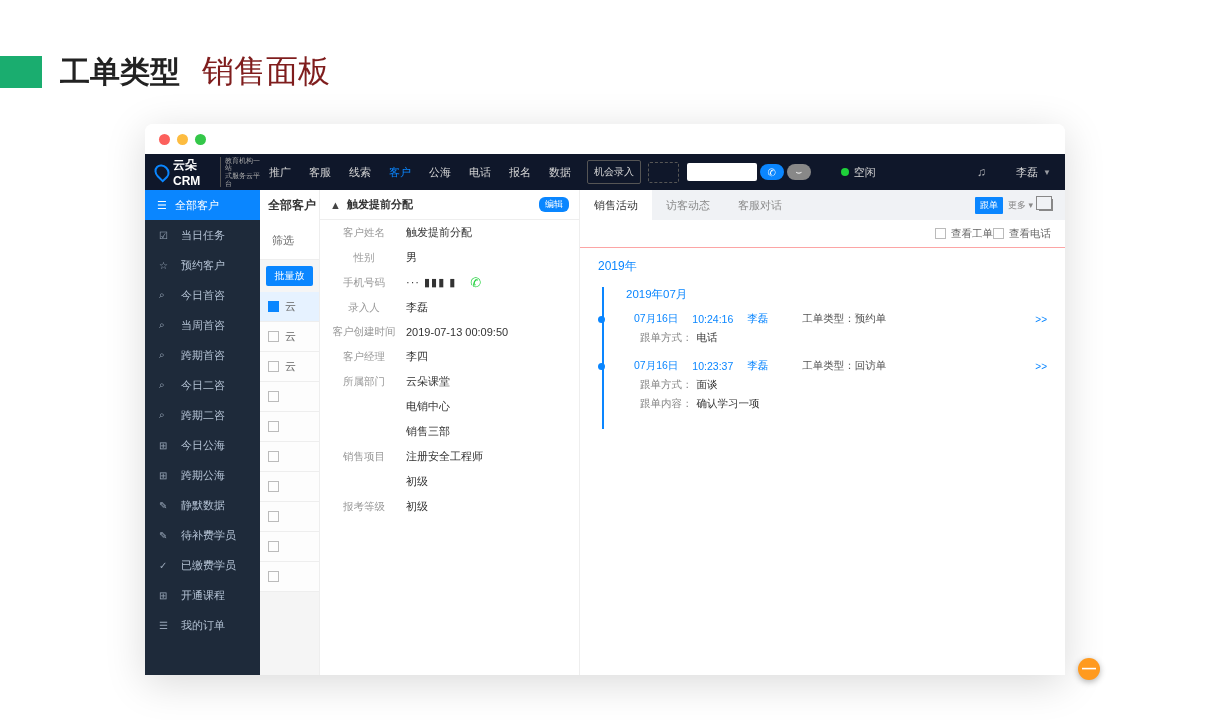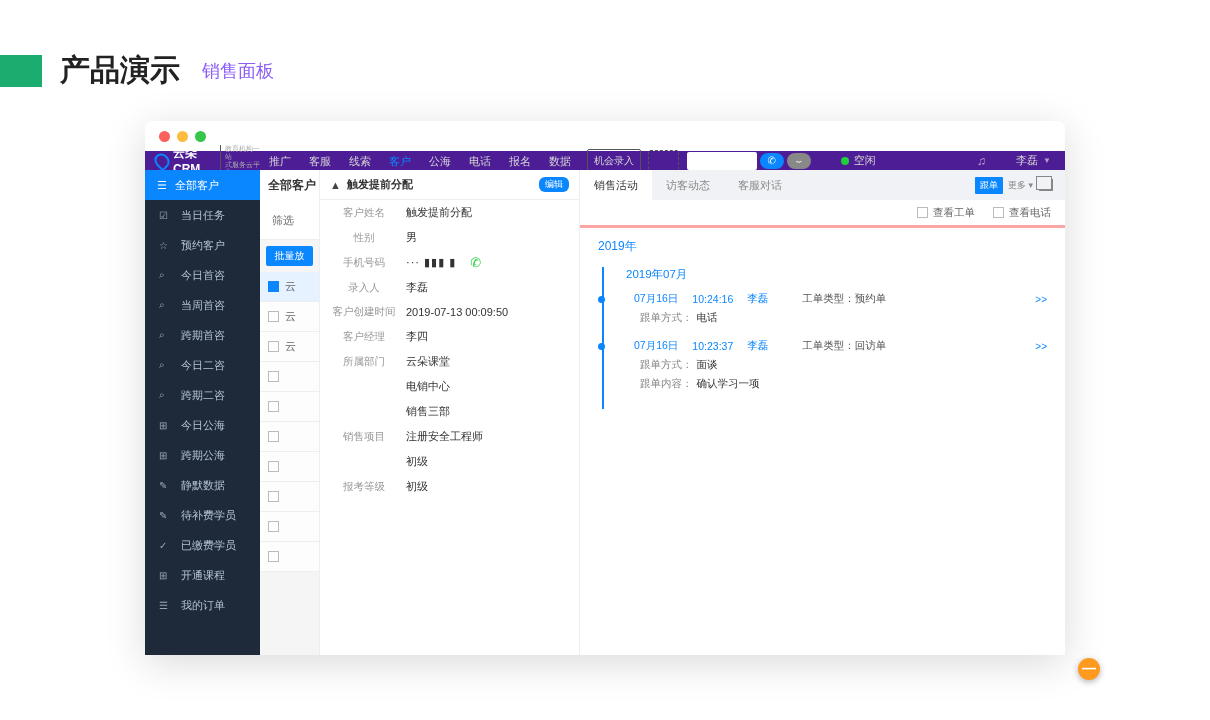--- a/index.html
+++ b/index.html
@@ -22,22 +22,22 @@
       background: #1aad6f;
       margin-right: 18px;
     }
     .title-main {
       font-size: 30px;
       font-weight: bold;
       color: #222;
       margin-right: 22px;
     }
     .title-sub {
-      font-size: 18px;
-      color: #8b5cf6;
+      font-size: 32px;
+      color: #7f1d1d;
       font-weight: normal;
     }
 
     .app-window {
       width: 920px;
       margin: 0 auto;
       background: #fff;
       border-radius: 8px 8px 0 0;
       box-shadow: 0 8px 40px rgba(0,0,0,0.15);
       overflow: hidden;
@@ -48,22 +48,22 @@
       display: flex;
       align-items: center;
       padding-left: 14px;
     }
     .tl-dot { width: 11px; height: 11px; border-radius: 50%; margin-right: 7px; display: block; }
     .dot-r { background: #fc605c; }
     .dot-y { background: #fdbc40; }
     .dot-g { background: #34c749; }
 
     .topnav {
-      height: 19px;
-      background: #4c1d95;
+      height: 36px;
+      background: #0f172a;
       display: flex;
       align-items: center;
       color: #d5d5d5;
       font-size: 11px;
     }
     .logo-wrap {
       display: flex;
       align-items: center;
       width: 115px;
       padding-left: 10px;
@@ -156,21 +156,21 @@
     .tabs-spacer { flex: 1; }
     .fup-btn { background: #0a86ff; color: #fff; font-size: 9px; padding: 2px 5px; border-radius: 1px; margin-right: 5px; }
     .more-btn { color: #888; font-size: 9px; margin-right: 6px; }
     .dup-icon {
       width: 14px; height: 12px; border: 1px solid #888; position: relative; margin-right: 12px;
     }
     .dup-icon::before { content: ""; position: absolute; width: 14px; height: 12px; border: 1px solid #888; top: -4px; left: -4px; background: #f0f2f5; }
 
     .filters-row {
       height: 28px; display: flex; justify-content: flex-end; align-items: center; padding-right: 14px;
-      gap: 18px; border-bottom: 3px solid #fca5a5;
+      border-bottom: 1px solid #fca5a5;
     }
     .chk { width: 11px; height: 11px; border: 1px solid #bbb; margin-right: 5px; display: inline-block; vertical-align: middle; }
     .chk-label { font-size: 10.5px; color: #666; }
 
     .timeline { padding: 10px 18px; flex: 1; overflow: auto; }
     .tl-year { color: #0a86ff; font-size: 12px; margin-bottom: 12px; }
     .tl-month-wrap { border-left: 2px solid #0a86ff; margin-left: 4px; padding-left: 22px; position: relative; padding-bottom: 4px;}
     .tl-month { color: #0a86ff; font-size: 11.5px; margin-bottom: 10px; }
     .tl-entry { position: relative; margin-bottom: 14px; padding-left: 8px; }
     .tl-dot2 {
@@ -191,21 +191,21 @@
       position: absolute; right: 110px; bottom: 40px; width: 22px; height: 22px;
       border-radius: 50%; background: #ff9a1f; color: #fff; text-align: center;
       line-height: 20px; font-weight: bold; font-size: 14px; box-shadow: 0 2px 6px rgba(0,0,0,.3);
     }
   </style>
 </head>
 <body>
 
 <div class="slide-header">
   <div class="green-block"></div>
-  <div class="title-main">产品演示</div>
+  <div class="title-main">工单类型</div>
   <div class="title-sub">销售面板</div>
 </div>
 
 <div class="app-window">
   <div class="titlebar">
     <span class="tl-dot dot-r"></span>
     <span class="tl-dot dot-y"></span>
     <span class="tl-dot dot-g"></span>
   </div>
 

